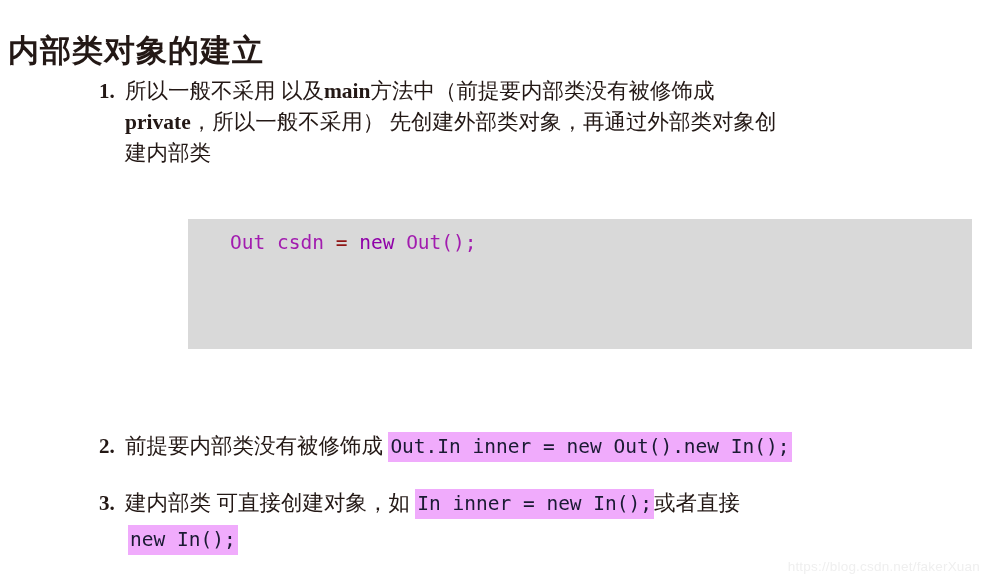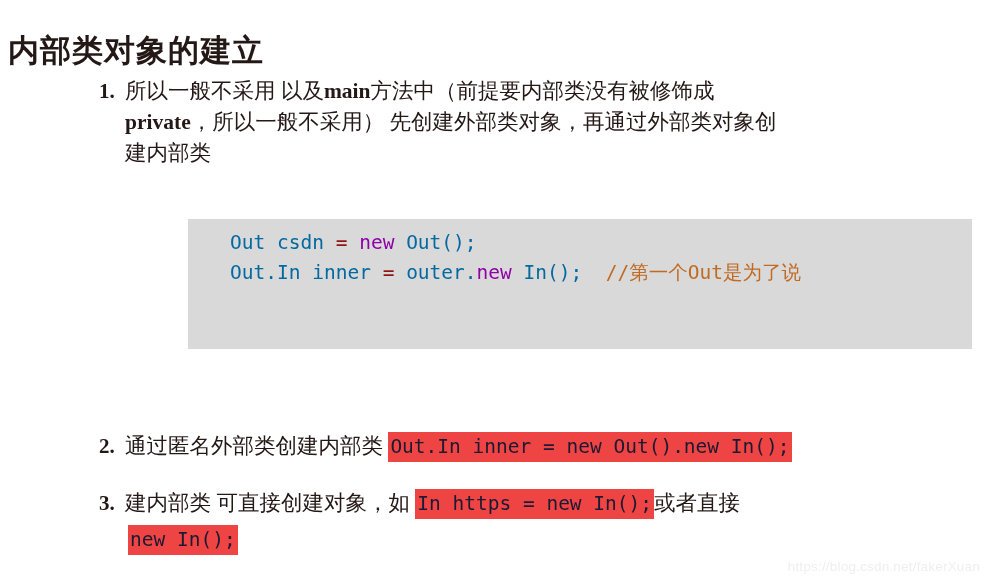--- a/index.html
+++ b/index.html
@@ -86,28 +86,28 @@
     padding-left: 42px;
   }
   .code-line.comment-wrap {
     font-family: "Liberation Serif", "DejaVu Serif", serif;
     font-size: 20px;
     padding-left: 18px;
     color: #c06a23;
   }
   .tok-op { color: #8f1515; }
   .tok-kw { color: #8f00a8; }
-  .tok-id { color: #0369a1; }
+  .tok-id { color: #a21caf; }
   .tok-comment { color: #c06a23; }
 
   
   .inline-code {
     font-family: "DejaVu Sans Mono", "Liberation Mono", monospace;
     font-size: 19.5px;
-    background: #ef4444;
+    background: #f0abfc;
     color: #1a1a33;
     padding: 3px 2px 4px 2px;
     white-space: pre;
     margin-top: 6px;
   }
 
   
   #watermark {
     position: absolute;
     right: 17px;
@@ -130,32 +130,31 @@
     <span class="item-marker">1.</span>
     <span class="item-body">
       <span class="para-line"><span>所以一般不采用 以及</span><span class="latin-bold">main</span><span>方法中（前提要内部类没有被修饰成</span></span>
       <span class="para-line"><span></span><span class="latin-bold">private</span><span>，所以一般不采用） 先创建外部类对象，再通过外部类对象创</span></span>
       <span class="para-line"><span>建内部类</span></span>
     </span>
   </div>
 
   <div class="list-item" style="position:absolute; left:0; top:355px; width:997px; white-space:nowrap;">
     <span class="item-marker">2.</span>
-    <span class="item-body" style="white-space:nowrap;"><span style="white-space:pre;">通过匿名外部类创建内部类 </span><span class="inline-code">Out.In inner = new Out().new In();</span></span>
+    <span class="item-body" style="white-space:nowrap;"><span style="white-space:pre;">前提要内部类没有被修饰成 </span><span class="inline-code">Out.In inner = new Out().new In();</span></span>
   </div>
 
   <div class="list-item" style="position:absolute; left:0; top:412px; width:997px;">
     <span class="item-marker">3.</span>
-    <span class="item-body"><span style="white-space:pre;">建内部类 可直接创建对象，如 </span><span class="inline-code">In https = new In();</span><span>或者直接</span><span style="display:block; height:5px;"></span><span class="inline-code" style="margin-left:3px;">new In();</span></span>
+    <span class="item-body"><span style="white-space:pre;">建内部类 可直接创建对象，如 </span><span class="inline-code">In inner = new In();</span><span>或者直接</span><span style="display:block; height:5px;"></span><span class="inline-code" style="margin-left:3px;">new In();</span></span>
   </div>
 
 </div>
 
 <div id="code-block">
 
   <span class="code-line"><span class="tok-id">Out </span><span class="tok-id">csdn </span><span class="tok-op">= </span><span class="tok-kw">new </span><span class="tok-id">Out();</span></span>
 
-  <span class="code-line"><span class="tok-id">Out.In </span><span class="tok-id">inner </span><span class="tok-op">= </span><span class="tok-id">outer.</span><span class="tok-kw">new</span><span class="tok-id"> In();</span><span class="tok-comment">  //第一个Out是为了说</span></span>
 
 
 </div>
 
 <div id="watermark">https://blog.csdn.net/fakerXuan</div>
 
 </body></html>

